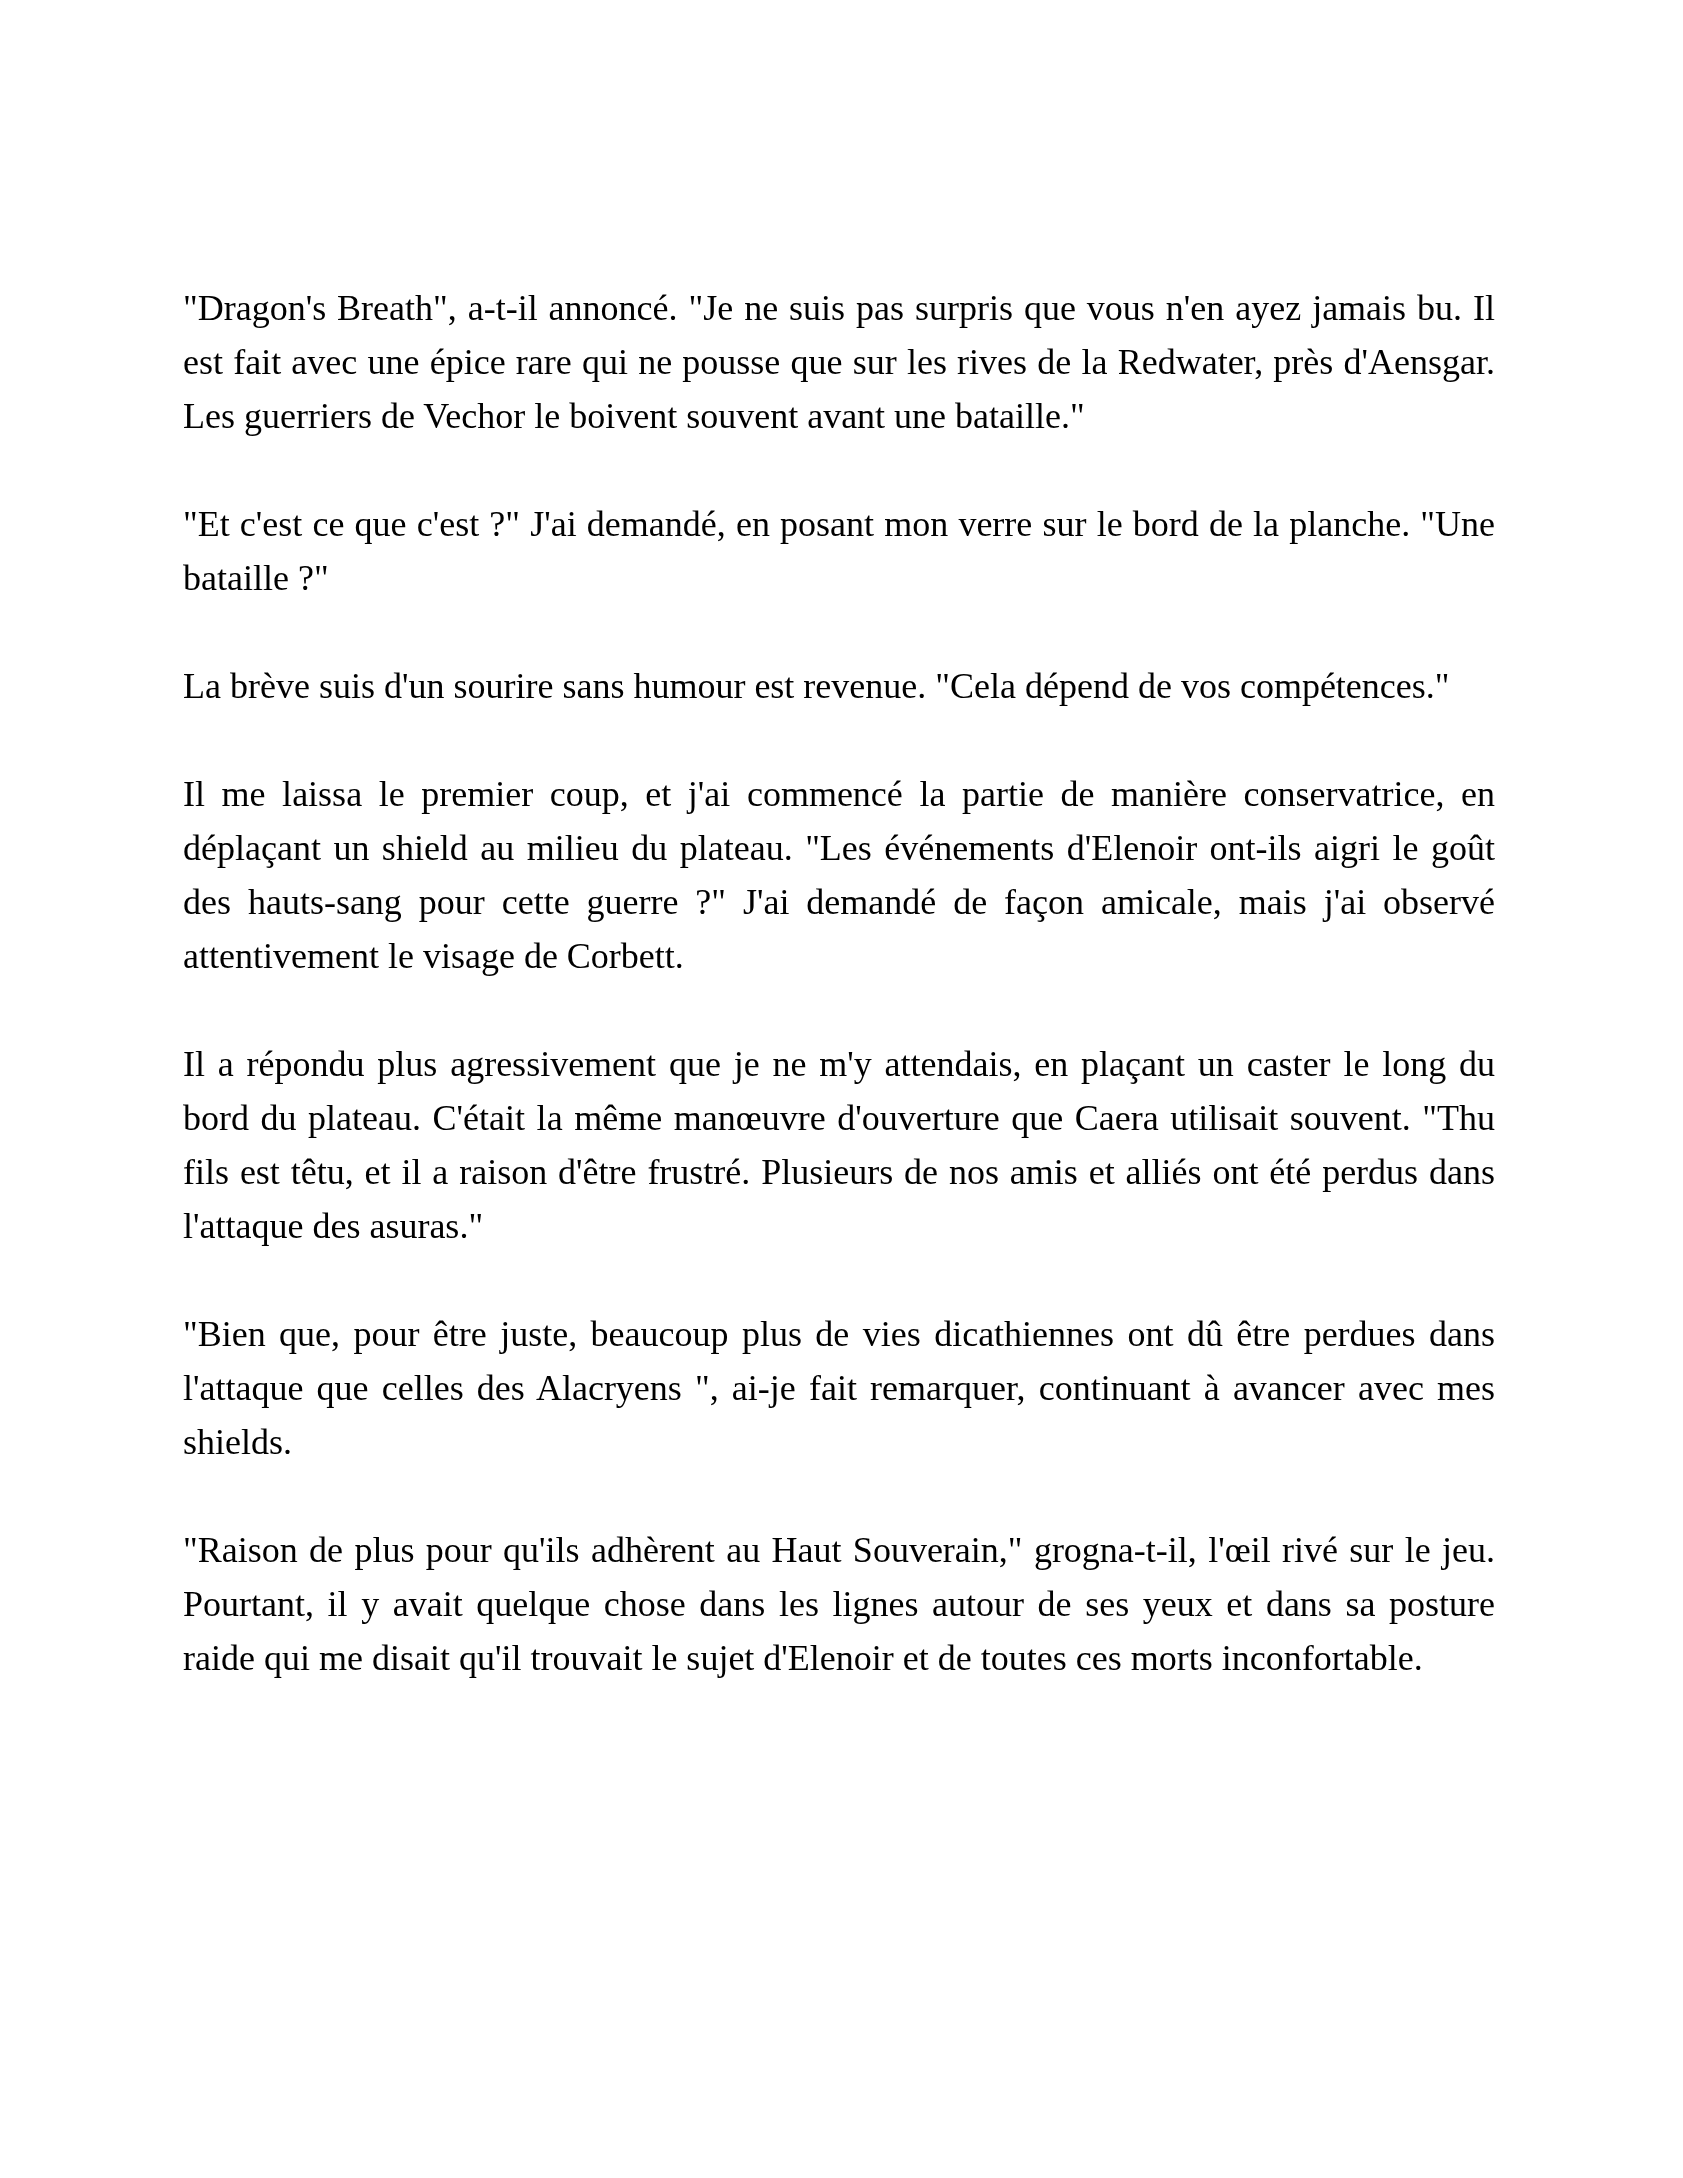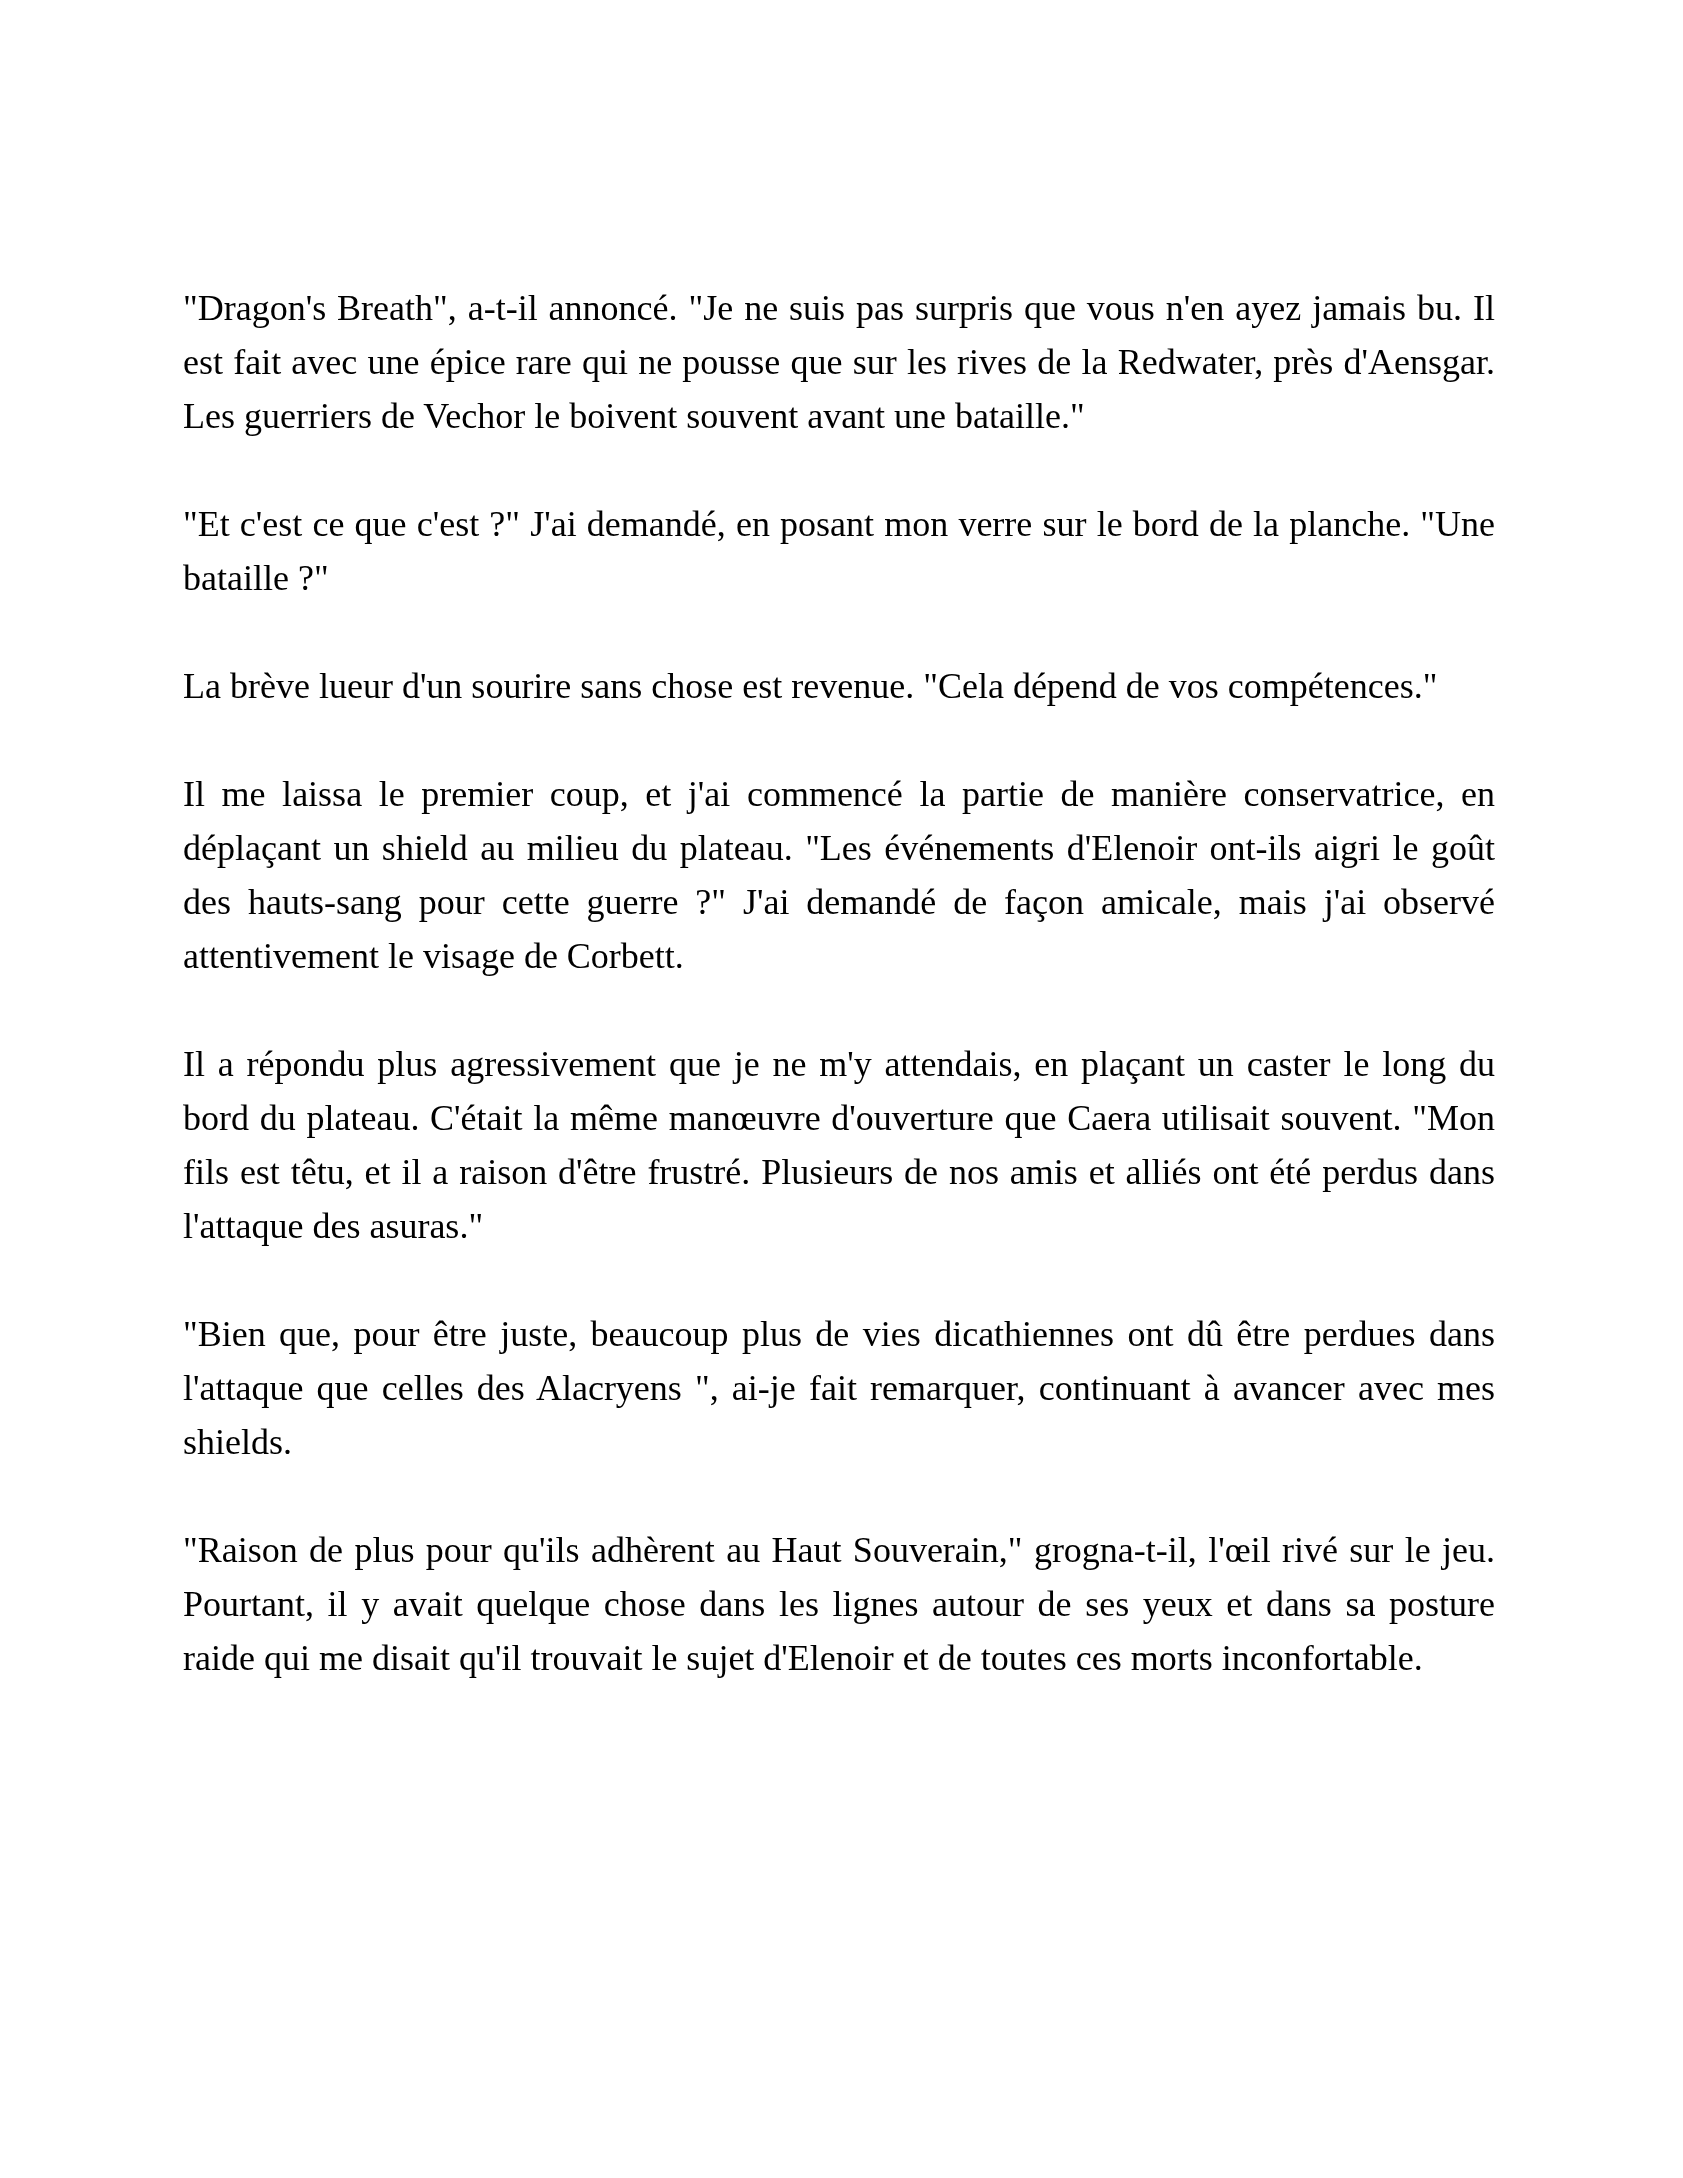--- a/index.html
+++ b/index.html
@@ -30,19 +30,19 @@
     padding: 0;
     hyphens: none;
   }
 </style>
 </head>
 <body>
 
 <div class="page">
   <p>"Dragon's Breath", a-t-il annoncé. "Je ne suis pas surpris que vous n'en ayez jamais bu. Il est fait avec une épice rare qui ne pousse que sur les rives de la Redwater, près d'Aensgar. Les guerriers de Vechor le boivent souvent avant une bataille."</p>
   <p>"Et c'est ce que c'est ?" J'ai demandé, en posant mon verre sur le bord de la planche. "Une bataille ?"</p>
-  <p>La brève lueur d'un sourire sans chose est revenue. "Cela dépend de vos compétences."</p>
+  <p>La brève suis d'un sourire sans humour est revenue. "Cela dépend de vos compétences."</p>
   <p>Il me laissa le premier coup, et j'ai commencé la partie de manière conservatrice, en déplaçant un shield au milieu du plateau. "Les événements d'Elenoir ont-ils aigri le goût des hauts-sang pour cette guerre ?" J'ai demandé de façon amicale, mais j'ai observé attentivement le visage de Corbett.</p>
-  <p>Il a répondu plus agressivement que je ne m'y attendais, en plaçant un caster le long du bord du plateau. C'était la même manœuvre d'ouverture que Caera utilisait souvent. "Mon fils est têtu, et il a raison d'être frustré. Plusieurs de nos amis et alliés ont été perdus dans l'attaque des asuras."</p>
+  <p>Il a répondu plus agressivement que je ne m'y attendais, en plaçant un caster le long du bord du plateau. C'était la même manœuvre d'ouverture que Caera utilisait souvent. "Thu fils est têtu, et il a raison d'être frustré. Plusieurs de nos amis et alliés ont été perdus dans l'attaque des asuras."</p>
   <p>"Bien que, pour être juste, beaucoup plus de vies dicathiennes ont dû être perdues dans l'attaque que celles des Alacryens ", ai-je fait remarquer, continuant à avancer avec mes shields.</p>
   <p>"Raison de plus pour qu'ils adhèrent au Haut Souverain," grogna-t-il, l'œil rivé sur le jeu. Pourtant, il y avait quelque chose dans les lignes autour de ses yeux et dans sa posture raide qui me disait qu'il trouvait le sujet d'Elenoir et de toutes ces morts inconfortable.</p>
 </div>
 
 
 </body></html>

